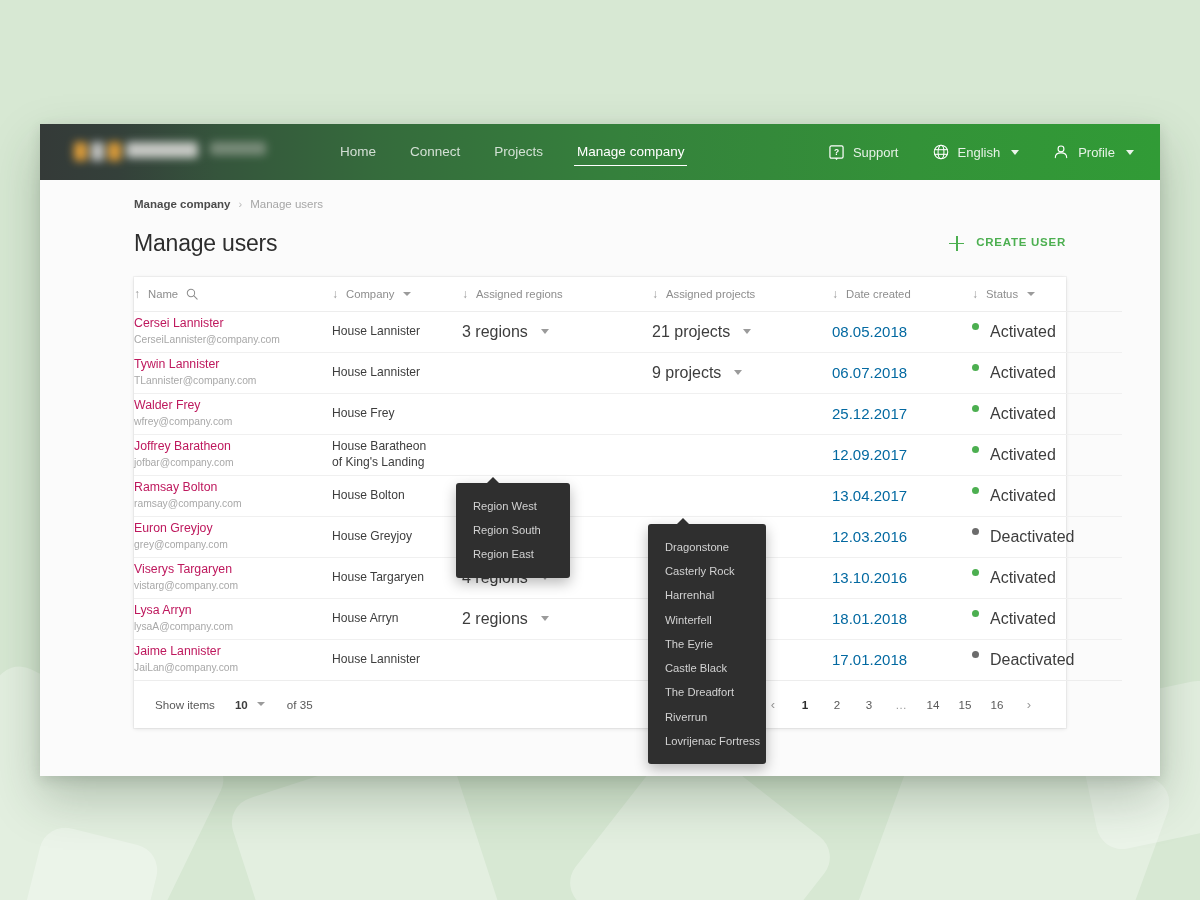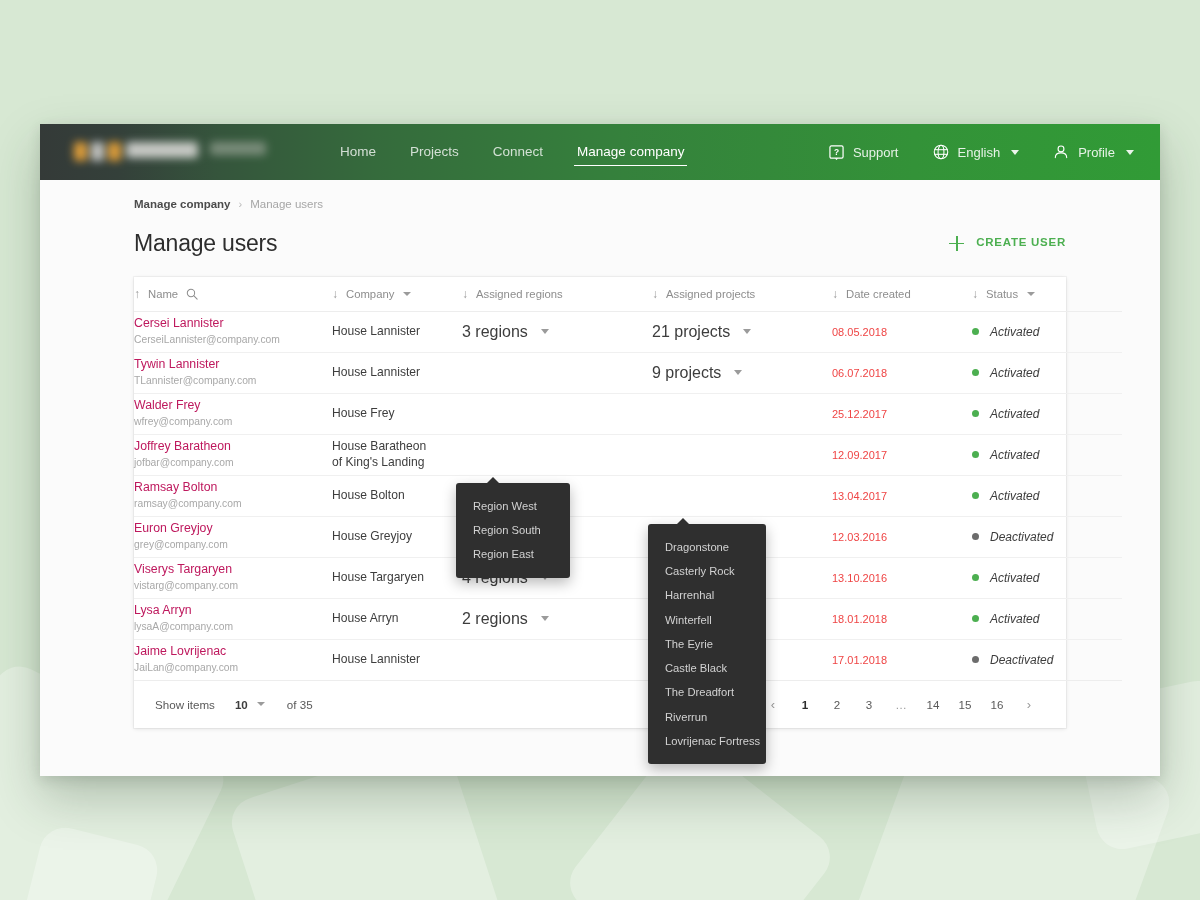--- a/index.html
+++ b/index.html
@@ -253,23 +253,23 @@
     cursor: pointer;
   }
   .pill.plain { cursor: default; }
   .pill-caret {
     width: 0; height: 0;
     border-left: 4.5px solid transparent;
     border-right: 4.5px solid transparent;
     border-top: 5px solid #9b9b9b;
     margin-left: 13px;
   }
-  .date { font-size: 11px; color: #ef4444; }
-
-  .status { display: flex; align-items: center; font-size: 12px; color: #3d3d3d; font-style: italic; }
+  .date { font-size: 15px; color: #0369a1; }
+
+  .status { display: flex; font-size: 16px; color: #3d3d3d; }
   .dot { width: 7px; height: 7px; border-radius: 50%; margin-right: 11px; }
   .dot.on  { background: #4caf50; }
   .dot.off { background: #6c6c6c; }
 
   .pad-l { padding-left: 21px; }
 
   
   .tfoot {
     display: flex;
     align-items: center;
@@ -355,22 +355,22 @@
     <div class="logo">
       <div class="l-dot l1"></div>
       <div class="l-dot l2"></div>
       <div class="l-dot l3"></div>
       <div class="l-dot l4"></div>
       <div class="l-dot l5"></div>
     </div>
 
     <div class="nav-links">
       <div class="nav-link">Home</div>
+      <div class="nav-link">Connect</div>
       <div class="nav-link">Projects</div>
-      <div class="nav-link">Connect</div>
       <div class="nav-link active">Manage company</div>
     </div>
 
     <div class="nav-right">
 
       <div class="nav-item">
         <span class="ico">
           <svg width="15" height="15" viewBox="0 0 16 16">
             <rect x="1" y="1" width="14" height="13" rx="1.5" fill="none" stroke="#ffffff" stroke-width="1.3"></rect>
             <text x="8" y="11" font-size="9" fill="#ffffff" text-anchor="middle" font-family="Liberation Sans, sans-serif" font-weight="bold">?</text>
@@ -648,21 +648,21 @@
               <td><span class="date">18.01.2018</span></td>
               <td>
                 <span class="status">
                   <span class="dot on"></span>
                   <span>Activated</span>
                 </span>
               </td>
             </tr>
             <tr>
               <td class="pad-l">
-                <div class="uname">Jaime Lovrijenac</div>
+                <div class="uname">Jaime Lannister</div>
                 <div class="uemail">JaiLan@company.com</div>
               </td>
               <td>
                 <div class="company">House Lannister</div>
               </td>
               <td></td>
               <td><span class="pill">
                   <span>63 projects</span>
                   <span class="pill-caret"></span>
                 </span></td>

